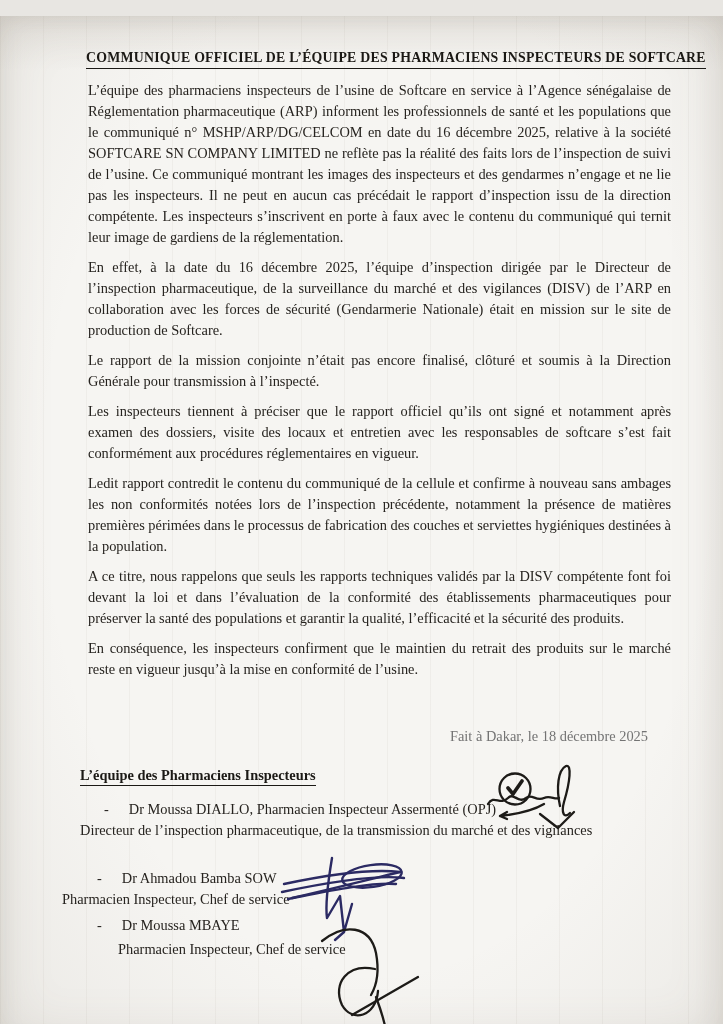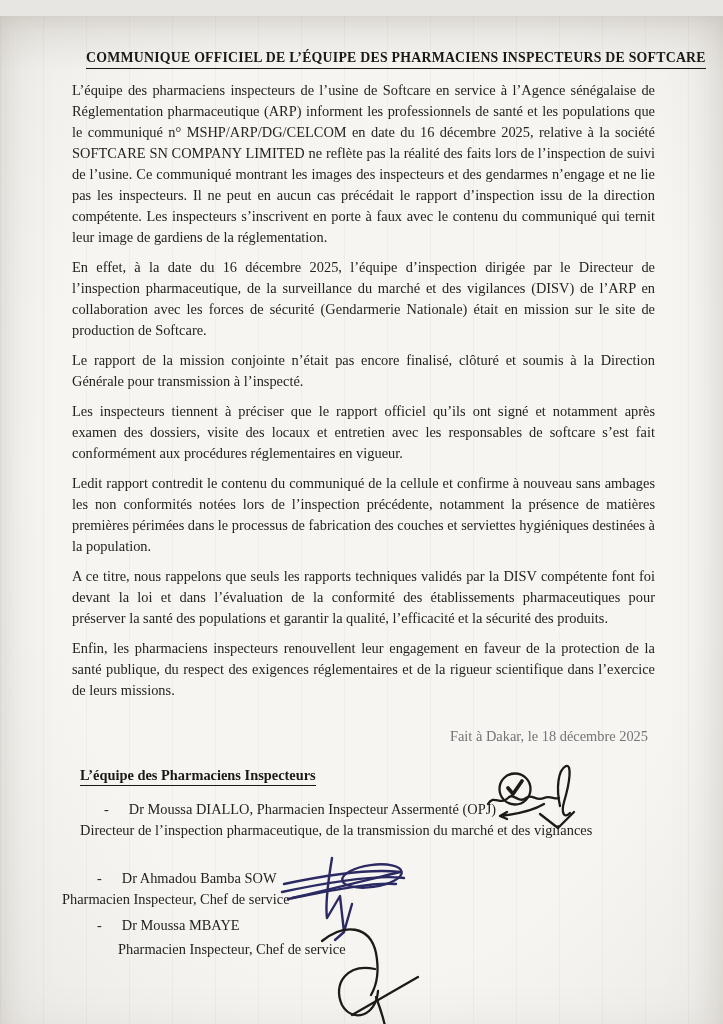--- a/index.html
+++ b/index.html
@@ -20,21 +20,21 @@
       linear-gradient(180deg, rgba(150,140,125,0.12), rgba(150,140,125,0) 55px),
       radial-gradient(ellipse at 52% 45%, rgba(0,0,0,0) 62%, rgba(125,115,100,0.09) 100%);
   }
   .title{
     position:absolute;top:34px;left:86px;
     font-weight:bold;font-size:13.8px;letter-spacing:.25px;
     color:#1b1915;white-space:nowrap;
     border-bottom:1.6px solid #1b1915;padding-bottom:2px;
   }
   .body-text{
-    position:absolute;top:64px;left:72px;width:583px;
+    position:absolute;top:64px;left:88px;width:583px;
     font-size:14.4px;line-height:21px;text-align:justify;
   }
   .body-text p{margin:0 0 9px 0;}
   .dateline{
     position:absolute;top:712px;left:0;width:648px;
     text-align:right;font-size:14.4px;color:#737373;
   }
   .team-heading{
     position:absolute;top:751px;left:80px;
     font-weight:bold;font-size:14.4px;color:#1b1915;
@@ -69,21 +69,21 @@
 
   <div class="title">COMMUNIQUE OFFICIEL DE L’ÉQUIPE DES PHARMACIENS INSPECTEURS DE SOFTCARE</div>
 
   <div class="body-text">
     <p>L’équipe des pharmaciens inspecteurs de l’usine de Softcare en service à l’Agence sénégalaise de Réglementation pharmaceutique (ARP) informent les professionnels de santé et les populations que le communiqué n° MSHP/ARP/DG/CELCOM en date du 16 décembre 2025, relative à la société SOFTCARE SN COMPANY LIMITED ne reflète pas la réalité des faits lors de l’inspection de suivi de l’usine. Ce communiqué montrant les images des inspecteurs et des gendarmes n’engage et ne lie pas les inspecteurs. Il ne peut en aucun cas précédait le rapport d’inspection issu de la direction compétente. Les inspecteurs s’inscrivent en porte à faux avec le contenu du communiqué qui ternit leur image de gardiens de la réglementation.</p>
     <p>En effet, à la date du 16 décembre 2025, l’équipe d’inspection dirigée par le Directeur de l’inspection pharmaceutique, de la surveillance du marché et des vigilances (DISV) de l’ARP en collaboration avec les forces de sécurité (Gendarmerie Nationale) était en mission sur le site de production de Softcare.</p>
     <p>Le rapport de la mission conjointe n’était pas encore finalisé, clôturé et soumis à la Direction Générale pour transmission à l’inspecté.</p>
     <p>Les inspecteurs tiennent à préciser que le rapport officiel qu’ils ont signé et notamment après examen des dossiers, visite des locaux et entretien avec les responsables de softcare s’est fait conformément aux procédures réglementaires en vigueur.</p>
     <p>Ledit rapport contredit le contenu du communiqué de la cellule et confirme à nouveau sans ambages les non conformités notées lors de l’inspection précédente, notamment la présence de matières premières périmées dans le processus de fabrication des couches et serviettes hygiéniques destinées à la population.</p>
     <p>A ce titre, nous rappelons que seuls les rapports techniques validés par la DISV compétente font foi devant la loi et dans l’évaluation de la conformité des établissements pharmaceutiques pour préserver la santé des populations et garantir la qualité, l’efficacité et la sécurité des produits.</p>
-    <p>Enfin, les pharmaciens inspecteurs renouvellent leur engagement en faveur de la protection de la santé publique, du respect des exigences réglementaires et de la rigueur scientifique dans l’exercice de leurs missions.</p>
+    <p>En conséquence, les inspecteurs confirment que le maintien du retrait des produits sur le marché reste en vigueur  jusqu’à la mise en conformité de l’usine.</p>
   </div>
 
   <div class="dateline">Fait à Dakar, le 18 décembre 2025</div>
 
   <div class="team-heading">L’équipe des Pharmaciens Inspecteurs</div>
 
   <div class="sig-entry entry-diallo">
     <div class="name-row">
       <span class="bullet">-</span>
       <span class="name">Dr Moussa DIALLO, Pharmacien Inspecteur Assermenté (OPJ)</span>

